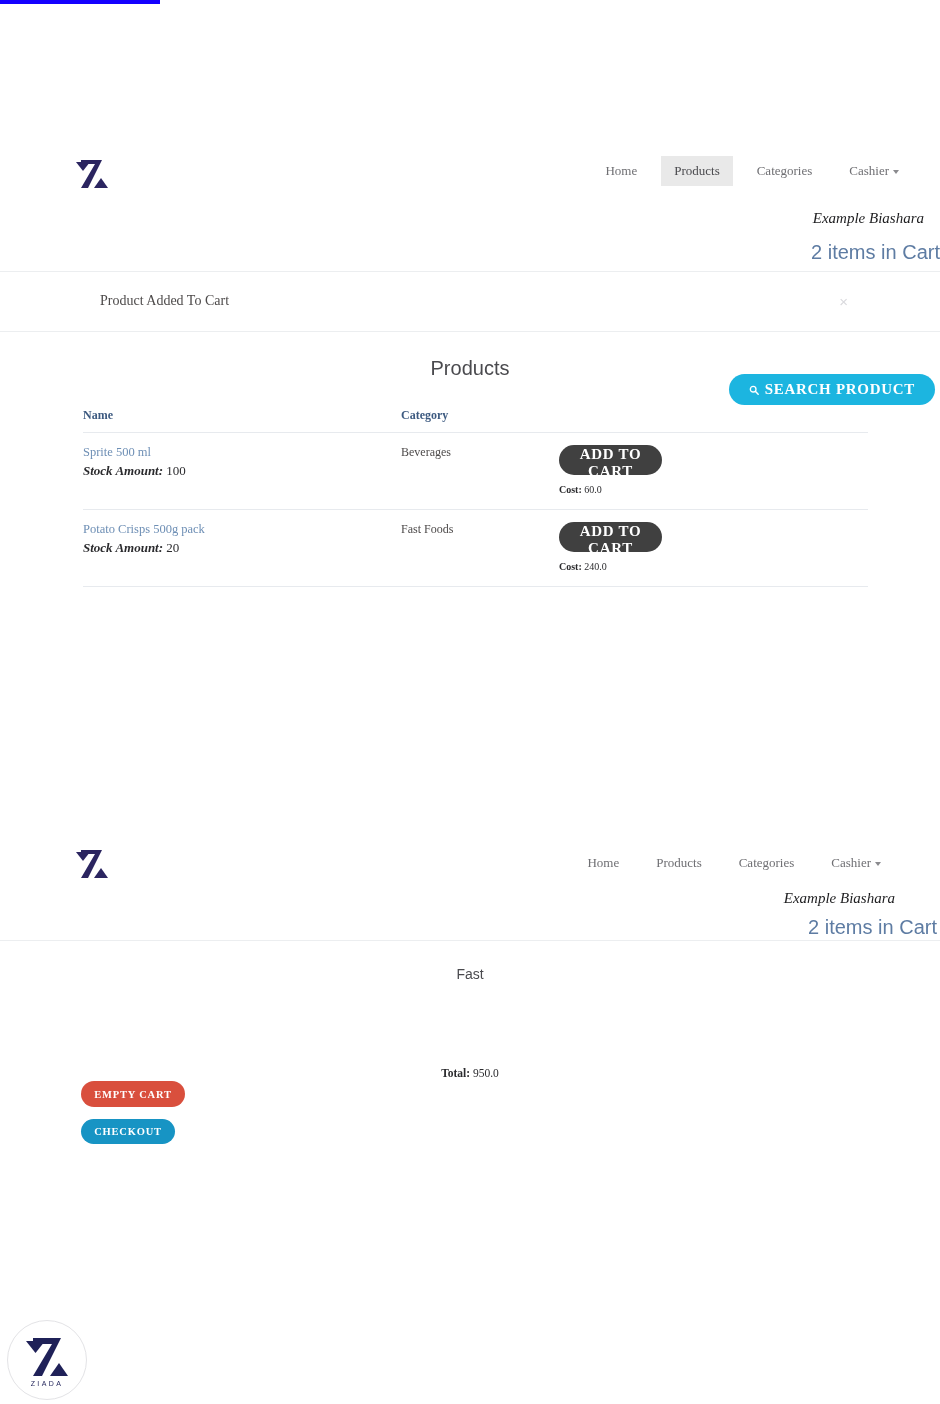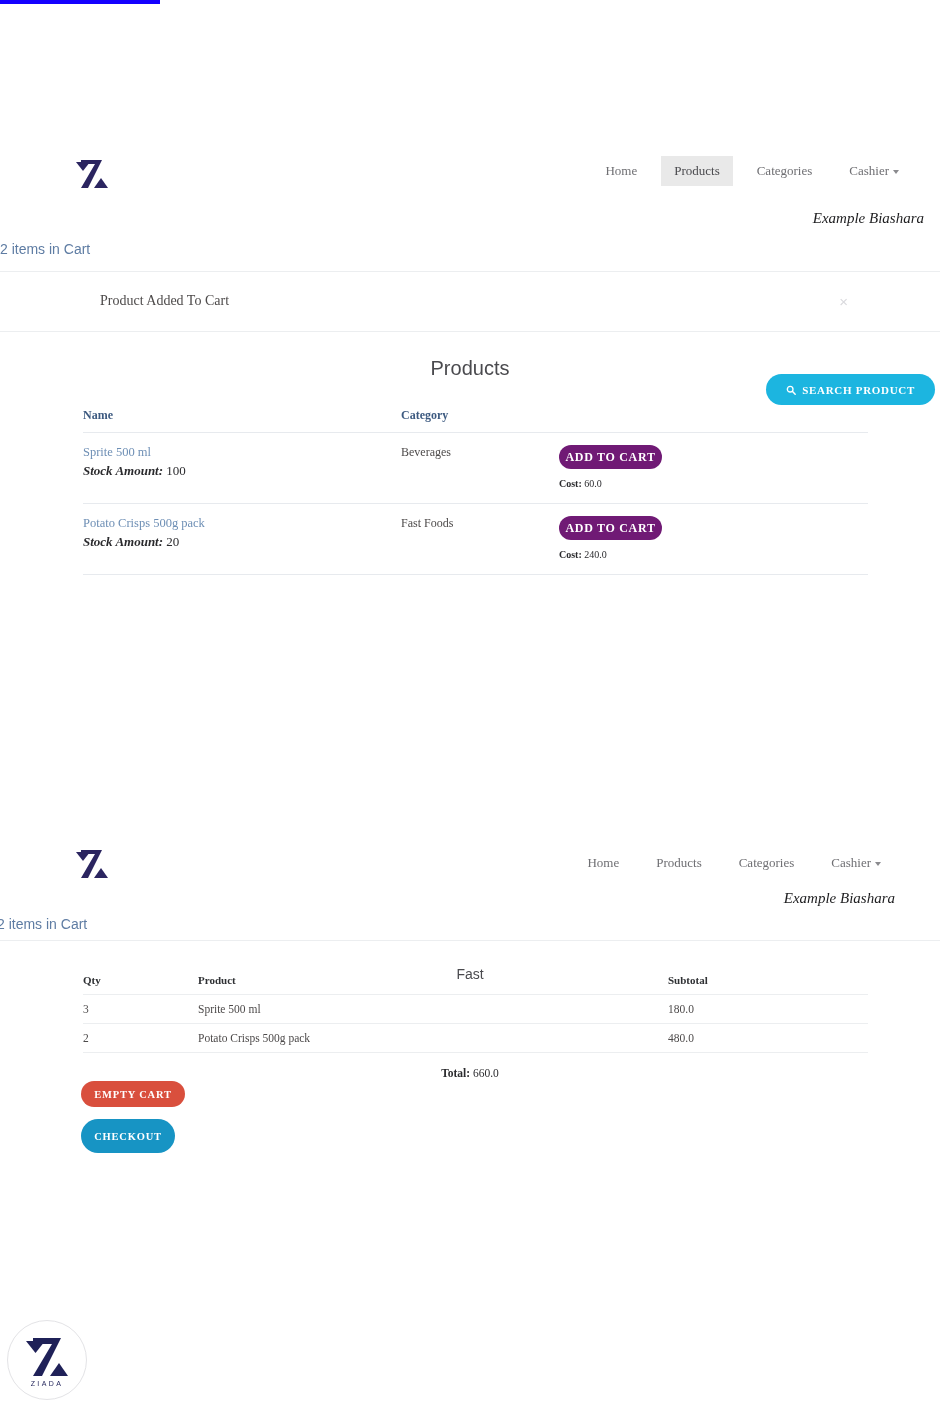--- a/index.html
+++ b/index.html
@@ -57,23 +57,23 @@
   .biz {
     position: absolute; right: 16px;
     font-style: italic;
     font-size: 15px;
     color: #1d1d1f;
     font-family: "Liberation Serif", "DejaVu Serif", serif;
   }
 
   .cartline {
     position: absolute; width: 940px;
-    text-align: left;
+    text-align: right;
     font-family: "Liberation Sans", "DejaVu Sans", sans-serif;
-    font-size: 14px;
+    font-size: 20px;
     color: #5e7ca3;
   }
 
   .hrule {
     position: absolute; left: 0; width: 940px;
     height: 1px; background: #eceef0;
   }
 
   
   .alert {
@@ -108,21 +108,21 @@
     font-size: 14px; font-weight: 400; color: #4a4a4e;
   }
 
   
   .btn-search {
     position: absolute; right: 5px; top: 374px;
     background: #1cb5e0; color: #ffffff;
     border: 0; border-radius: 22px;
     height: 31px; padding: 0 20px;
     font-family: "Liberation Serif", "DejaVu Serif", serif;
-    font-size: 11px; font-weight: 700; letter-spacing: 0.7px;
+    font-size: 15px; font-weight: 700; letter-spacing: 0.7px;
     cursor: pointer;
     display: flex; align-items: center; gap: 6px;
   }
   .mag { display: inline-block; width: 10px; height: 10px; position: relative; }
   .mag svg { display:block; }
 
   
   .ptable {
     position: absolute; left: 83px; top: 408px;
     width: 785px;
@@ -153,25 +153,25 @@
   }
   .pstock {
     display: block; margin-top: 3px;
     font-size: 13px; color: #2b2b2e;
   }
   .pstock b { font-style: italic; font-weight: 700; }
   .pcat { font-size: 12px; color: #4d4a4a; }
 
   .btn-cart {
     display: block;
-    background: #701a75; color: #ffffff;
+    background: #404040; color: #ffffff;
     border: 0; border-radius: 20px;
-    height: 24px; width: 103px;
-    font-family: "Liberation Serif", "DejaVu Serif", serif;
-    font-size: 12px; font-weight: 700; letter-spacing: 0.7px;
+    height: 30px; width: 103px;
+    font-family: "Liberation Serif", "DejaVu Serif", serif;
+    font-size: 15px; font-weight: 700; letter-spacing: 0.7px;
     cursor: pointer;
   }
   .pcost {
     display: block; margin-top: 9px;
     font-size: 10px; color: #2b2b2e;
   }
   .pcost b { font-weight: 700; }
 
   
   .ctable {
@@ -210,21 +210,21 @@
     border: 0; border-radius: 20px;
     height: 26px; width: 104px;
     font-family: "Liberation Serif", "DejaVu Serif", serif;
     font-size: 10.5px; font-weight: 700; letter-spacing: 0.8px;
     cursor: pointer;
   }
   .btn-checkout {
     position: absolute; left: 81px; top: 1119px;
     background: #1794c4; color: #ffffff;
     border: 0; border-radius: 20px;
-    height: 34px; width: 94px;
+    height: 25px; width: 94px;
     font-family: "Liberation Serif", "DejaVu Serif", serif;
     font-size: 10.5px; font-weight: 700; letter-spacing: 0.8px;
     cursor: pointer;
   }
 
   
   .footer-badge {
     position: absolute; left: 7px; top: 1320px;
     width: 80px; height: 80px;
     border-radius: 50%;
@@ -336,47 +336,24 @@
     </div>
     <div class="biz" style="top:54px;right:45px;">Example Biashara</div>
     <div class="cartline" style="top:80px;left:-3px;">
       <span>2 items in Cart</span>
     </div>
   </div>
   <div class="hrule" style="top:940px;"></div>
 
   <h2 class="h-cart">Fast</h2>
 
-  <div class="ctable">
-    <table>
-      <thead>
-        <tr>
-          <th class="cc-qty">Qty</th>
-          <th class="cc-prod">Product</th>
-          <th class="cc-sub">Subtotal</th>
-        </tr>
-      </thead>
-      <tbody>
-        <tr>
-          <td class="cc-qty">3</td>
-          <td class="cc-prod">Sprite 500 ml</td>
-          <td class="cc-sub">180.0</td>
-        </tr>
-        <tr>
-          <td class="cc-qty">2</td>
-          <td class="cc-prod">Potato Crisps 500g pack</td>
-          <td class="cc-sub">480.0</td>
-        </tr>
-      </tbody>
-    </table>
-  </div>
 
   <div class="total">
     <b>Total:</b>
-    <span>660.0</span>
+    <span>950.0</span>
   </div>
 
   <button class="btn-empty">EMPTY CART</button>
   <button class="btn-checkout">CHECKOUT</button>
 
   <div class="footer-badge">
     <span>
       <svg width="60" height="58" viewBox="0 0 60 58" xmlns="http://www.w3.org/2000/svg">
         <polygon points="9,10 28,10 18.5,22" fill="#1f2158"></polygon>
         <polygon points="16,7 44,7 25,45 16,45 35,13 16,13" fill="#1f2158"></polygon>

